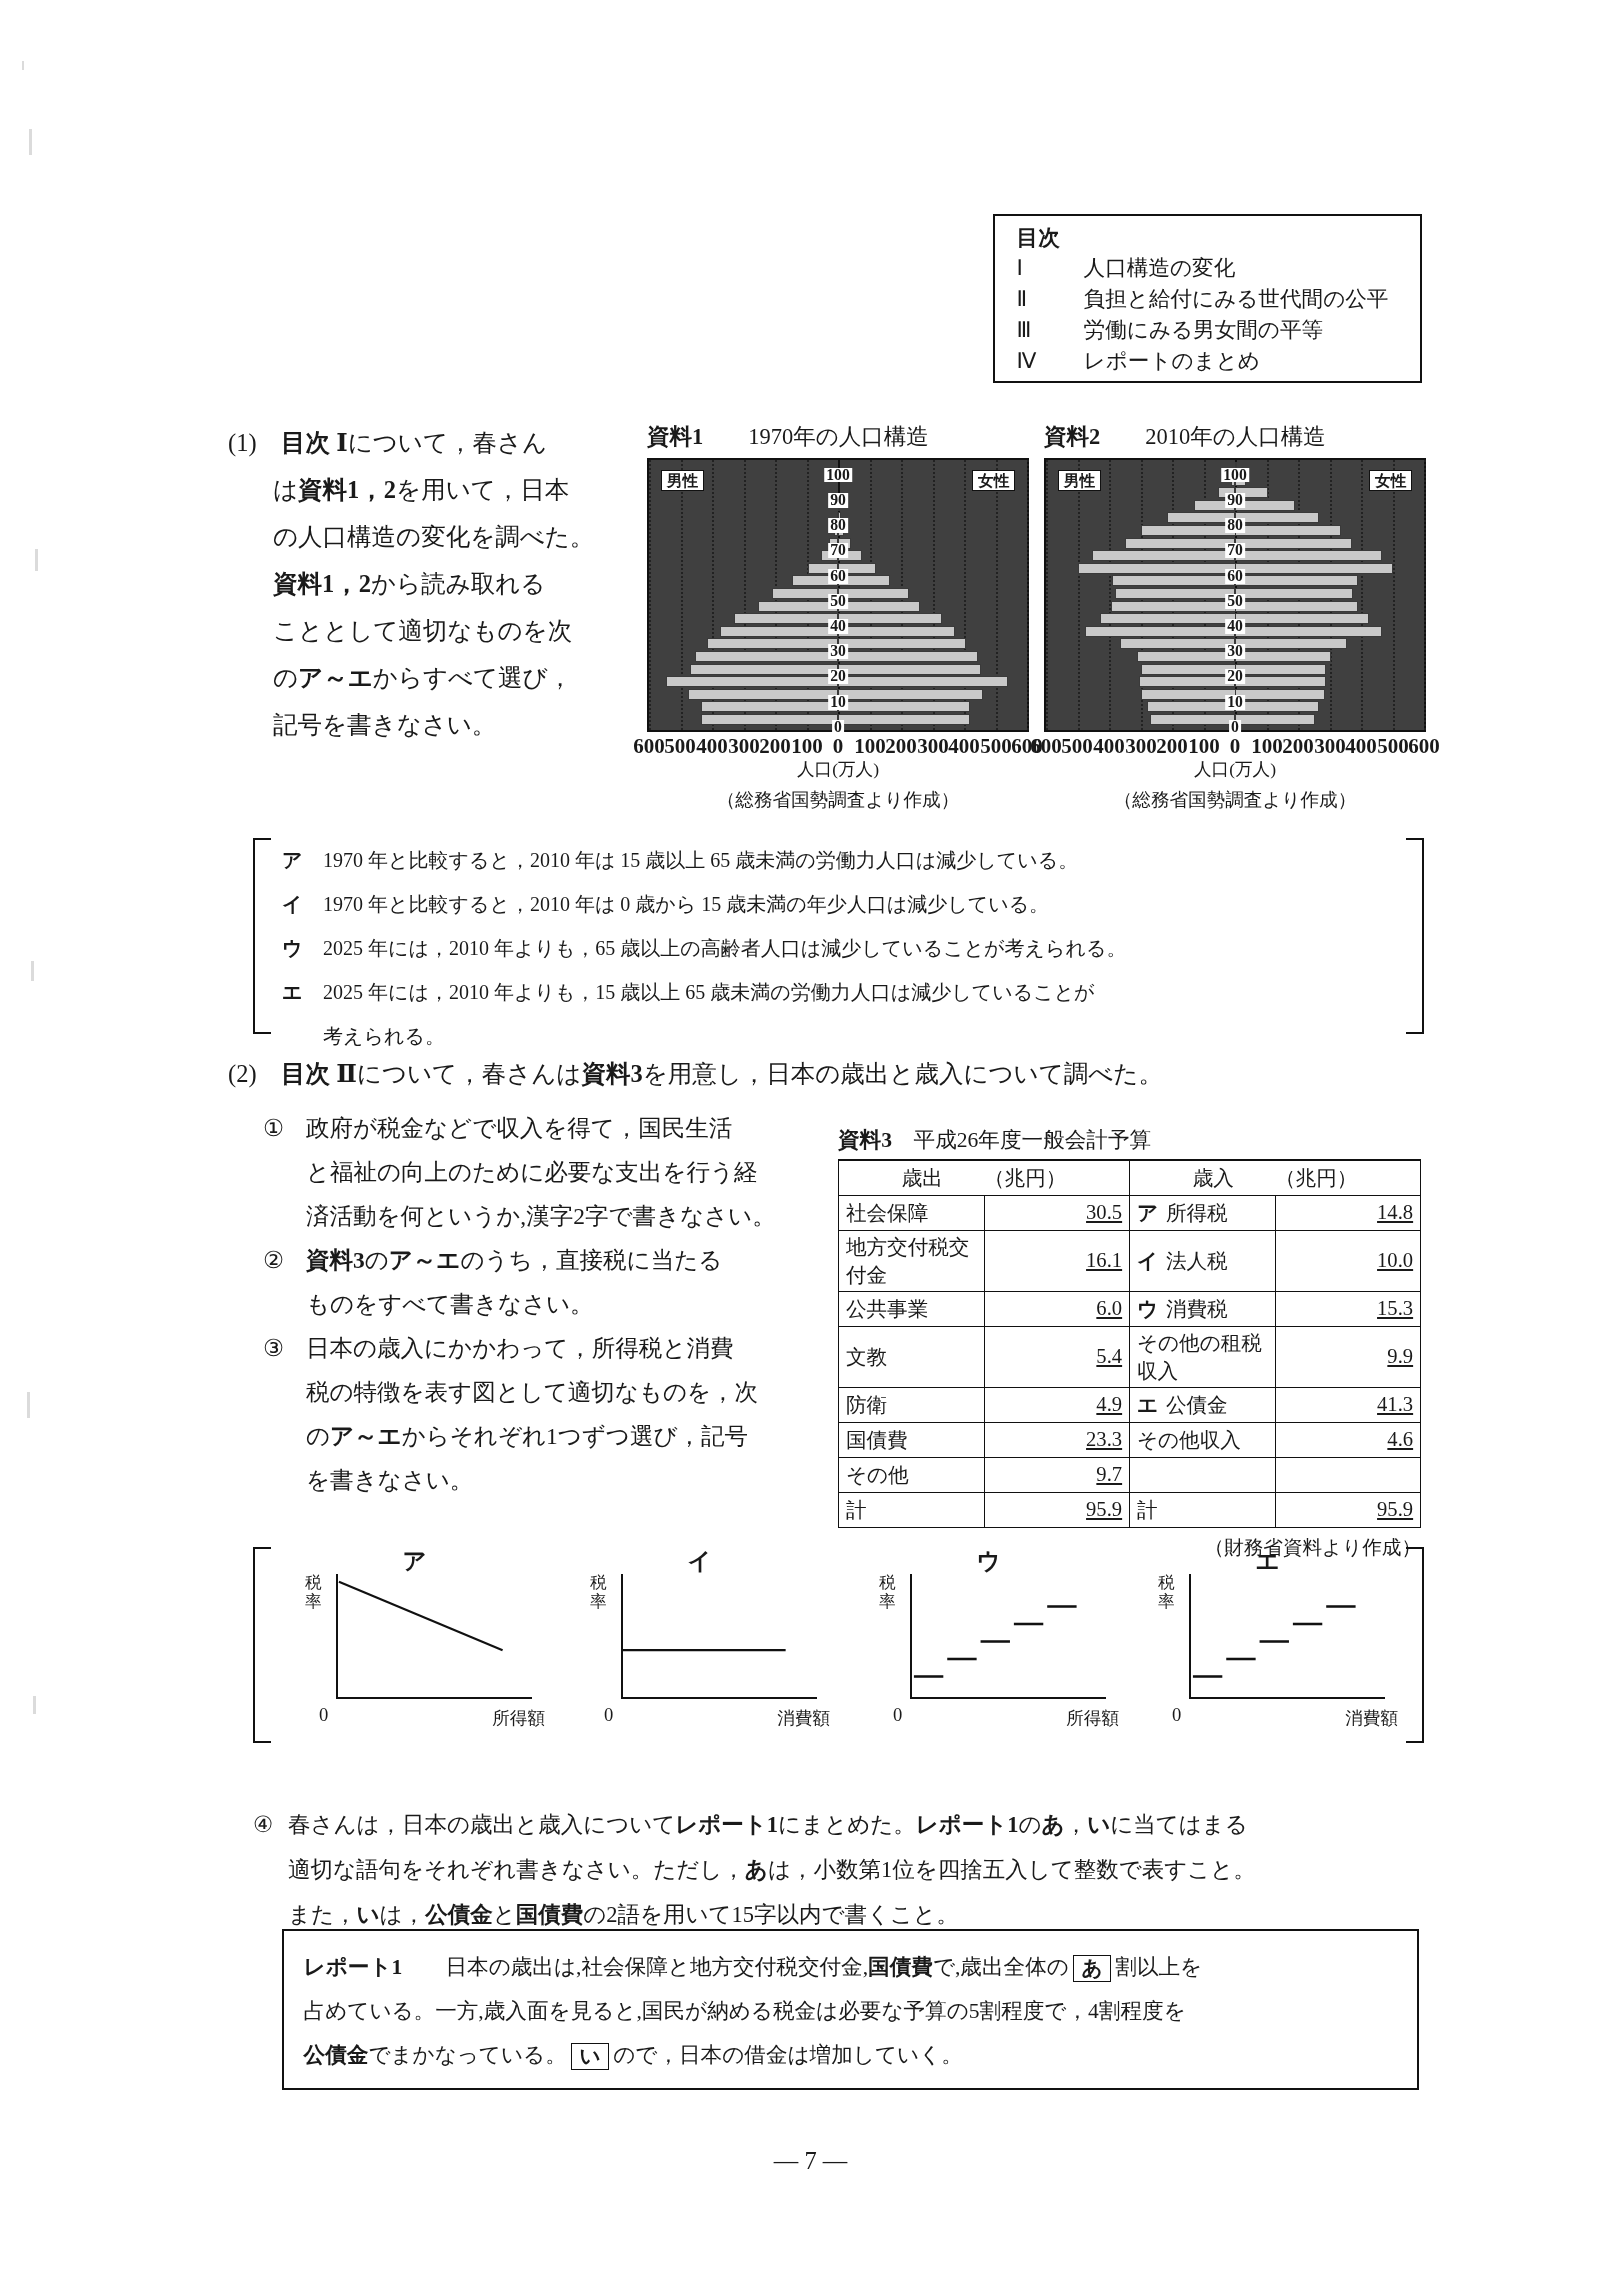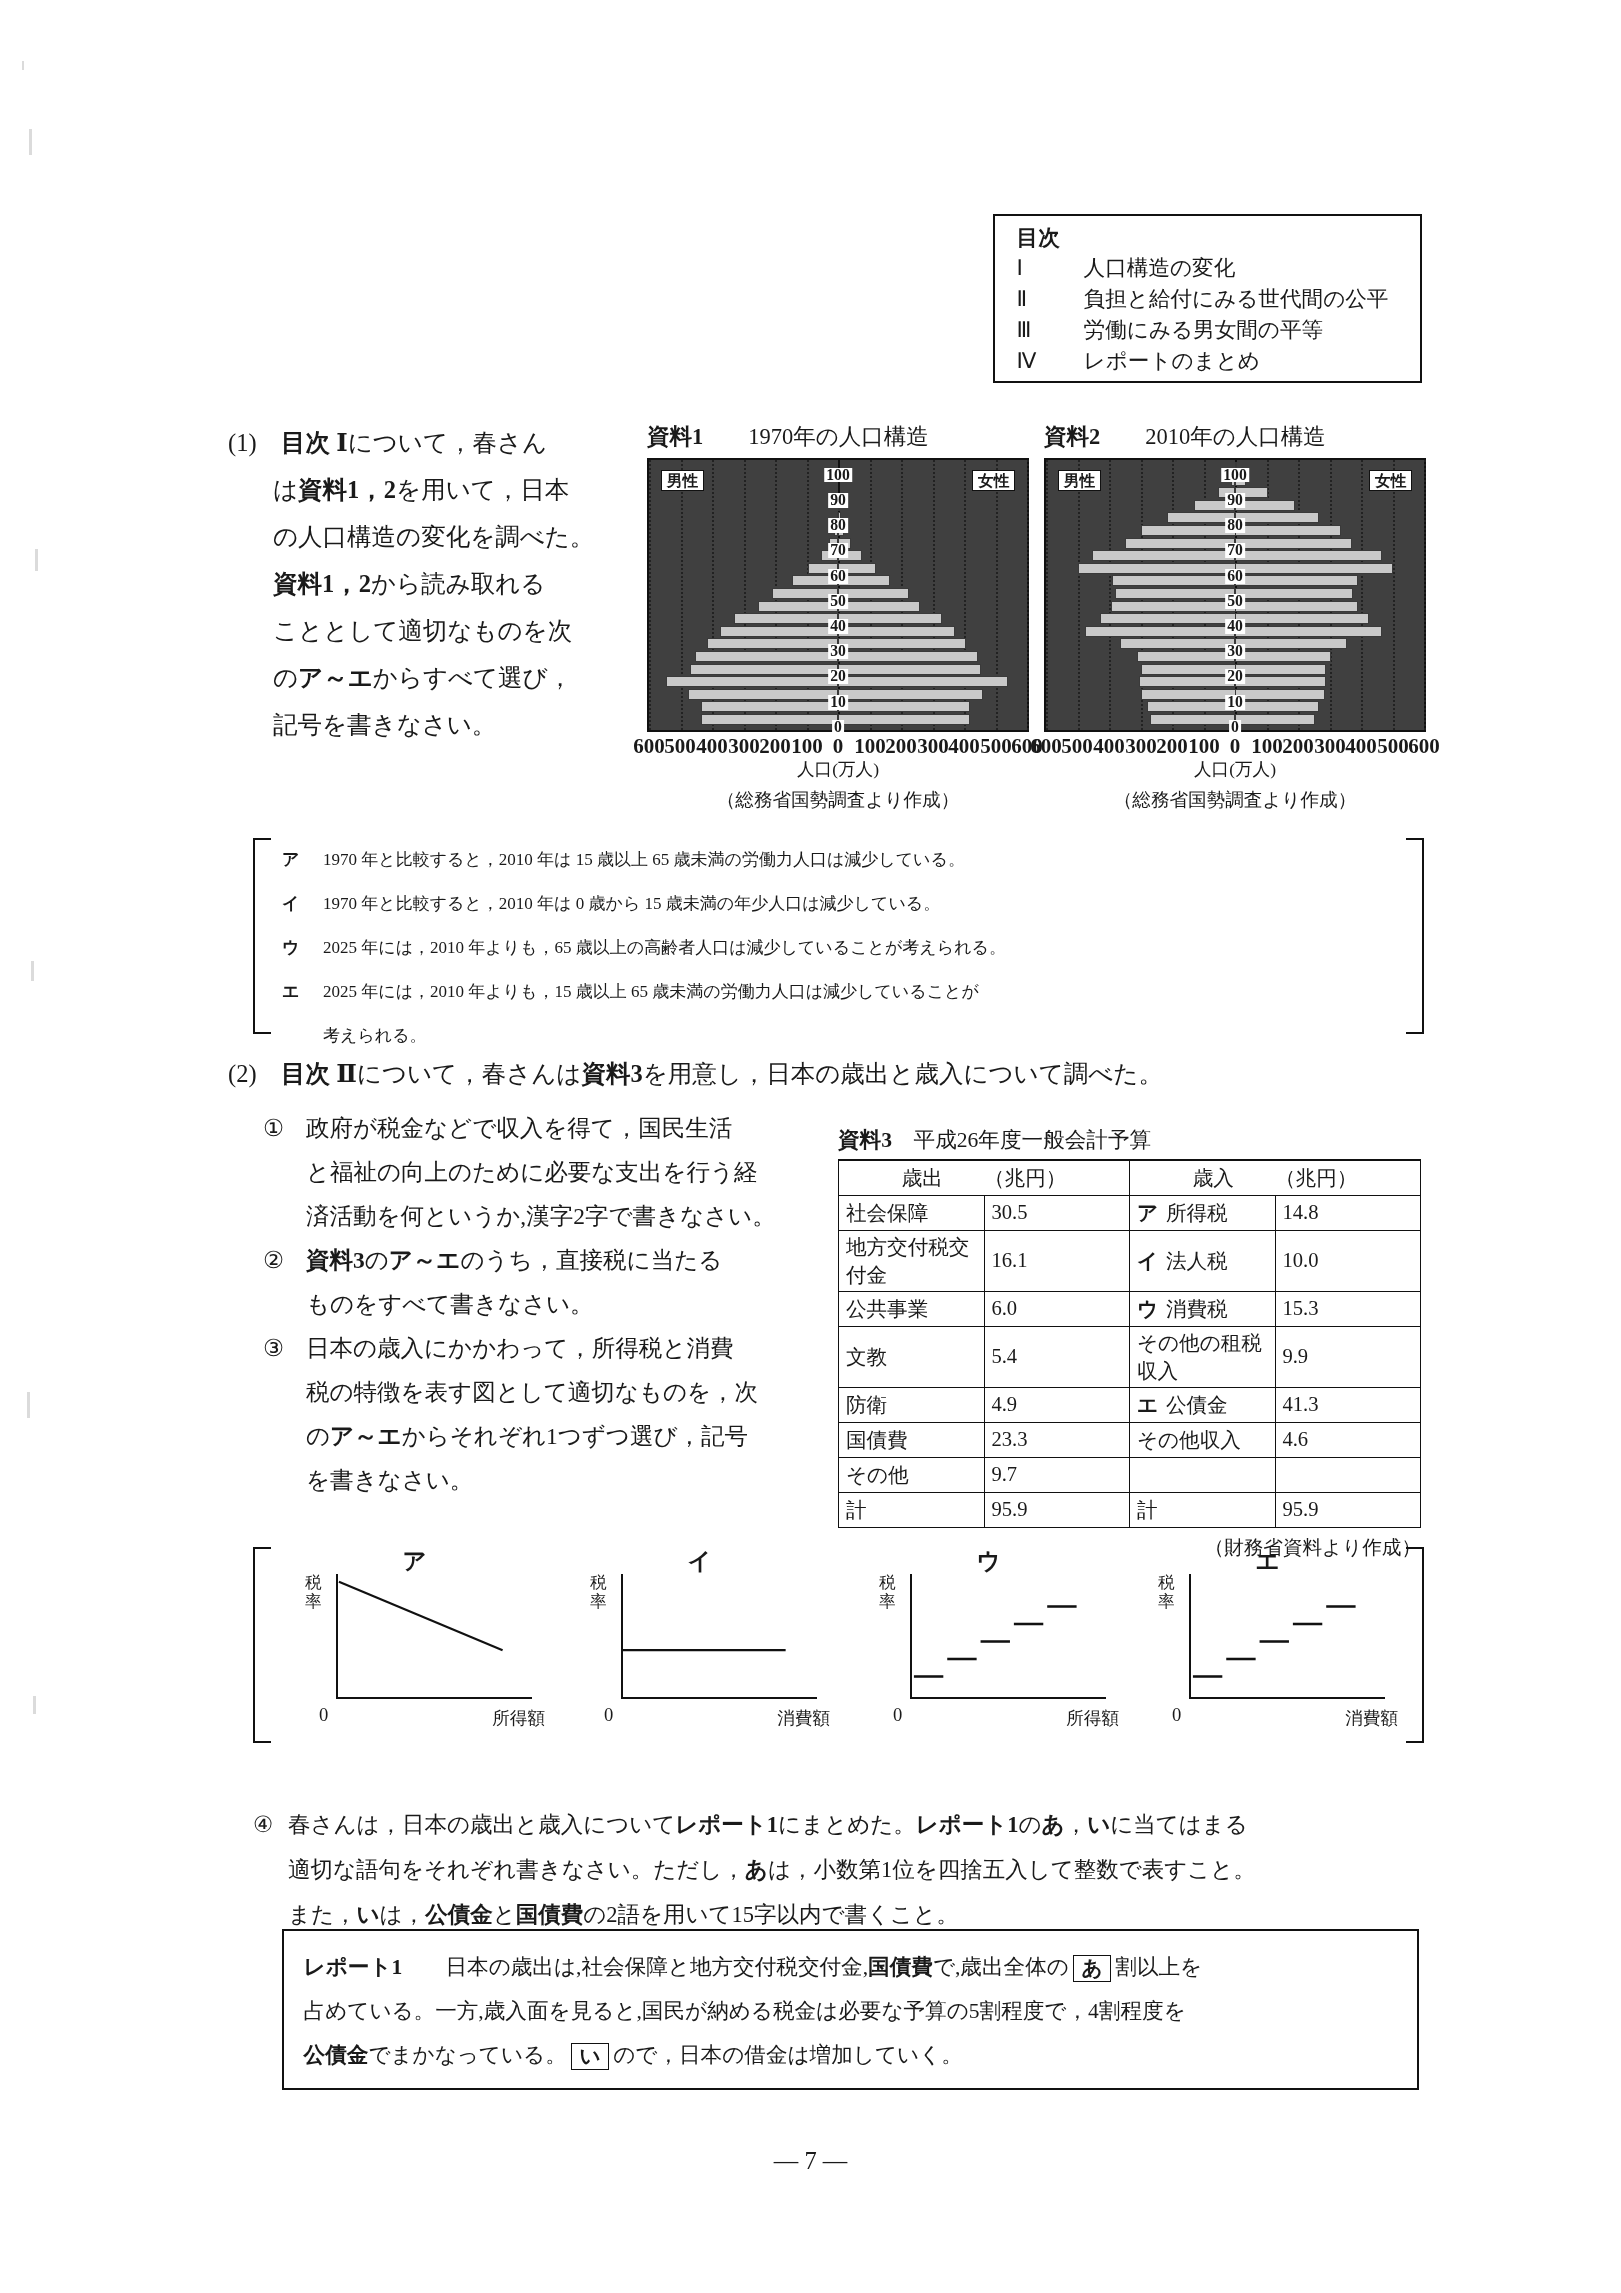--- a/index.html
+++ b/index.html
@@ -54,39 +54,39 @@
   .xaxis span{position:absolute;font-size:21px;font-weight:bold;transform:translateX(-50%);top:0;white-space:nowrap;}
   .xunit{width:382px;text-align:center;font-size:17.6px;margin-top:2px;}
   .fsource{width:382px;text-align:center;font-size:18.6px;margin-top:6px;white-space:nowrap;}
 
   
   #choices{position:absolute;left:253px;top:838px;width:1171px;height:196px;}
   #choices .brk{position:absolute;top:0;bottom:0;width:15.7px;border-top:2px solid #111;border-bottom:2px solid #111;}
   #choices .brk.l{left:0;border-left:2px solid #111;}
   #choices .brk.r{right:0;border-right:2px solid #111;}
   #choices .items{position:absolute;left:29px;right:17.6px;top:0;}
-  #choices .ci{font-size:17px;line-height:44px;white-space:nowrap;}
+  #choices .ci{font-size:20px;line-height:44px;white-space:nowrap;}
   #choices .ci .mk{font-weight:bold;display:inline-block;width:41px;}
   #choices .ci.cont{padding-left:41px;}
 
   
   #q2-head{position:absolute;left:228px;top:1057px;font-size:24.5px;white-space:nowrap;}
   #q2-list{position:absolute;left:263px;top:1106px;width:510px;}
   #q2-list .ln{font-size:23.5px;line-height:44px;white-space:nowrap;}
   #q2-list .ln.ind{padding-left:43px;}
   #q2-list .ln .cmk{display:inline-block;width:43px;}
 
   
   #budget{position:absolute;left:838px;top:1125px;width:583px;}
   #budget .bcap{font-size:21.6px;white-space:nowrap;margin-bottom:4.9px;}
   #budget .bcap .cap-no{font-weight:bold;}
   table.bt{border-collapse:collapse;width:583px;table-layout:fixed;background:#fff;}
   table.bt td,table.bt th{border:1.4px solid #111;font-size:20.6px;padding:2px 6.9px;height:30px;font-weight:normal;}
   table.bt .hd{text-align:center;}
-  table.bt .num{text-align:left;width:71px;}
+  table.bt .num{text-align:right;width:71px;text-decoration:underline;}
   table.bt .lbl{text-align:left;}
   table.bt .mk{font-weight:bold;display:inline-block;width:29px;}
   table.bt .outer{border-top-width:2.4px;}
   #budget .bsrc{text-align:right;font-size:19.6px;margin-top:5.9px;white-space:nowrap;}
 
   
   #taxgraphs{position:absolute;left:253px;top:1547px;width:1171px;height:196px;}
   #taxgraphs .brk{position:absolute;top:0;bottom:0;width:15.7px;border-top:2px solid #111;border-bottom:2px solid #111;}
   #taxgraphs .brk.l{left:0;border-left:2px solid #111;}
   #taxgraphs .brk.r{right:0;border-right:2px solid #111;}

